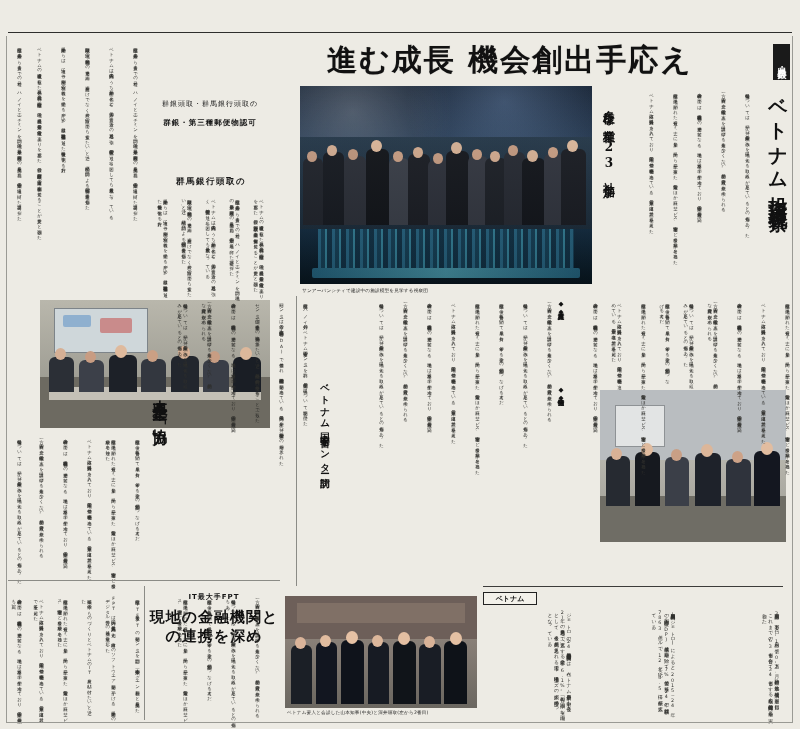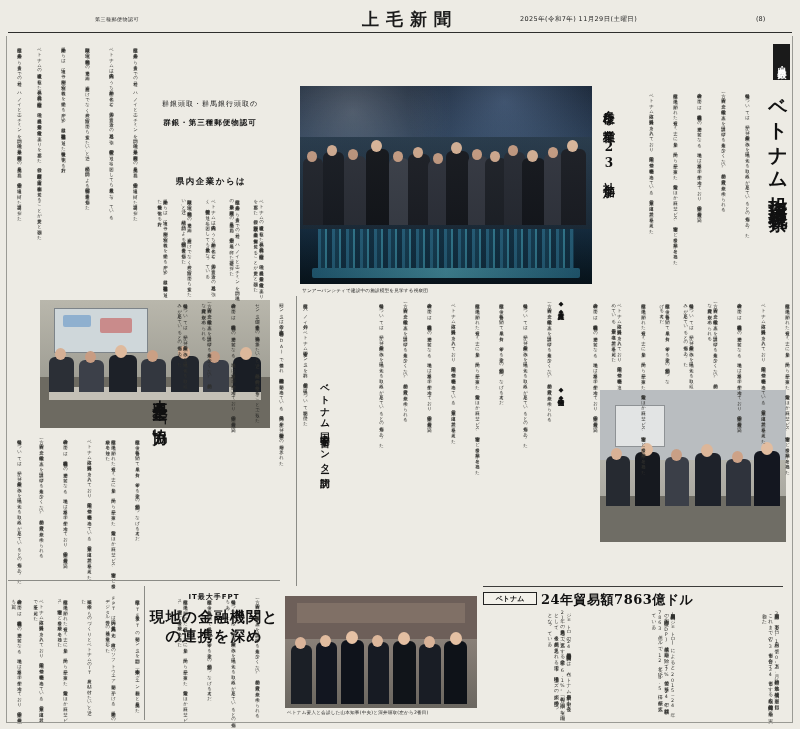--- a/index.html
+++ b/index.html
@@ -108,28 +108,23 @@
     position:absolute; writing-mode:vertical-rl; text-orientation:upright;
     font-family:"DejaVu Serif","Liberation Serif",serif; font-weight:700;
     color:#111;
   }
 </style>
 </head>
 <body>
 
 <div class="page">
 
-  <div class="masthead">
-    <div class="mh-left">第三種郵便物認可</div>
-    <div class="mh-title">上毛新聞</div>
-    <div class="mh-date">2025年(令和7年) 11月29日(土曜日)</div>
-    <div class="mh-page">(8)</div>
-  </div>
   <div class="mh-line"></div>
 
+  <div class="headline">進む成長 機会創出手応え</div>
 
   <div class="banner">
     <div class="banner-tag">県・群銀</div>
     <div class="banner-title">ベトナム投資環境視察</div>
   </div>
 
   <div class="imgbox" style="left:300px;top:86px;width:292px;height:198px;">
     <div class="ph-sky"></div>
     <div style="position:absolute;left:0;top:0;width:100%;height:44%;background:
       radial-gradient(circle at 18% 30%, rgba(255,255,255,.22), transparent 40%),
@@ -242,21 +237,21 @@
       <div class="fig" style="left:70%;width:11%;height:86%;background:#191d25;"></div>
       <div class="dot" style="left:72.4%;bottom:80%;width:11px;height:12px;background:#d9b398;"></div>
       <div class="fig" style="left:83%;width:12%;height:90%;background:#0e1218;"></div>
       <div class="dot" style="left:85.8%;bottom:84%;width:12px;height:13px;background:#e4c0a3;"></div>
     </div>
   </div>
   <div class="cap" style="left:287px;top:710px;width:200px;">ベトナム要人と会談した山本知事(中央)と深井頭取(左から2番目)</div>
 
   <div class="gunbank3">群銀頭取・群馬銀行頭取の</div>
   <div class="gunbank2">群銀・第三種郵便物認可</div>
-  <div class="seika">県内企業からは</div>
+  <div class="seika">群馬銀行頭取の</div>
 
   <div class="vcol" style="left:246px;top:196px;height:100px;width:18px;">ベトナムの投資環境を視察した群馬県と群馬銀行の合同視察団は、現地の経済成長と日系企業の進出意欲の高まりを実感した。群銀の深井彰彦頭取は「進出企業の支援体制を整えることが重要だ」と強調した。</div>
   <div class="vcol" style="left:222px;top:196px;height:100px;width:18px;">視察団は十一月二十四日から二十八日までの日程で、ハノイとホーチミンを訪問。現地の日系企業や政府機関との意見交換を重ね、県内企業の進出に向けた課題を探った。</div>
   <div class="vcol" style="left:198px;top:196px;height:100px;width:18px;">ベトナムは人口約一億人のうち平均年齢が三十代と若く、労働力が豊富。日本への親近感も強く、技能実習生の送り出し国としても最大規模となっている。</div>
   <div class="vcol" style="left:174px;top:196px;height:100px;width:18px;">深井頭取は「現地の金融機関との連携を深め、資金面だけでなく人材や販路の面でも支援したい」と述べ、継続的な訪問による関係構築の重要性を指摘した。</div>
   <div class="vcol" style="left:150px;top:196px;height:100px;width:18px;">県内企業からは、進出に伴う法制度や税務の複雑さを懸念する声が多い。群銀は現地駐在員事務所を通じた情報提供を強化する方針だ。</div>
 
   <div class="vcol" style="left:120px;top:44px;height:250px;width:18px;">視察団は十一月二十四日から二十八日までの日程で、ハノイとホーチミンを訪問。現地の日系企業や政府機関との意見交換を重ね、県内企業の進出に向けた課題を探った。</div>
   <div class="vcol" style="left:96px;top:44px;height:250px;width:18px;">ベトナムは人口約一億人のうち平均年齢が三十代と若く、労働力が豊富。日本への親近感も強く、技能実習生の送り出し国としても最大規模となっている。</div>
   <div class="vcol" style="left:72px;top:44px;height:250px;width:18px;">深井頭取は「現地の金融機関との連携を深め、資金面だけでなく人材や販路の面でも支援したい」と述べ、継続的な訪問による関係構築の重要性を指摘した。</div>
@@ -319,21 +314,20 @@
   <div class="vcol" style="left:26px;top:596px;height:124px;width:18px;">ベトナム政府は外資誘致に力を入れており、工業団地の整備や税制優遇を進めている。日系企業の進出は累計で五千社を超えた。</div>
   <div class="vcol" style="left:8px;top:596px;height:124px;width:14px;">人材確保の面では、日本語教育機関との連携が鍵となる。現地では日本語を学ぶ学生が増えており、県内企業の採用意欲も高い。</div>
   <div class="vcol" style="left:242px;top:596px;height:124px;width:18px;">一方、人件費の上昇や離職率の高さを課題に挙げる企業も少なくない。長期的な人材育成の視点が求められる。</div>
   <div class="vcol" style="left:218px;top:596px;height:124px;width:18px;">情報発信については、県が持つ産業集積の強みを現地に伝える取り組みが不足しているとの指摘もあった。</div>
   <div class="vcol" style="left:194px;top:596px;height:124px;width:18px;">視察団は今後、報告会を開いて成果を共有し、希望する企業への個別相談につなげる考えだ。</div>
   <div class="vcol" style="left:170px;top:596px;height:124px;width:18px;">視察団は現地で開かれた投資セミナーに参加し、県内から二十三社が出席した。製造業のほか商社、サービス、宇宙関連など多様な業種が名を連ねた。</div>
 
   <div class="rule" style="left:483px;top:586px;width:300px;height:1px;"></div>
   <div class="trade">
     <div class="trade-tag">ベトナム</div>
-    <div class="trade-head">24年貿易額7863億ドル</div>
     <div class="trade-body">
       <div class="vcol" style="left:208px;top:0;height:104px;width:88px;font-size:4.8px;">国土面積約33万平方キロ。人口約1億370万人。7月、政府行政の効率化と経済発展の国是を目指し、これまでの63市省を合併して34市省とする大規模な地方行政組織の再編を実施した。</div>
       <div class="vcol" style="left:104px;top:0;height:104px;width:88px;font-size:4.8px;">日系貿易振興機構(ジェトロ)によると、2015～24年の国内総生産(GDP)成長率は一時期を除いて7%前後で推移。24年の貿易額は7863億ドルで、12年と比べ3.5倍に規模が拡大している。</div>
       <div class="vcol" style="left:0px;top:0;height:104px;width:88px;font-size:4.8px;">ジェトロの「24年度海外進出日系企業実態調査」では、在ベトナム日系企業の中期(今後1～2年)の事業見通しで「拡大」とする企業は56.1%。「報告の理由」が主な理由として、今後も高成長が見込まれる市場で、現地市場ニーズの拡大が外市場の一つとなっている。</div>
     </div>
   </div>
 
   <div class="rule" style="left:296px;top:296px;width:1px;height:290px;background:#8b8b86;"></div>
   <div class="rule" style="left:144px;top:586px;width:1px;height:134px;background:#8b8b86;"></div>
   <div class="rule" style="left:8px;top:580px;width:272px;height:1px;background:#8b8b86;"></div>

